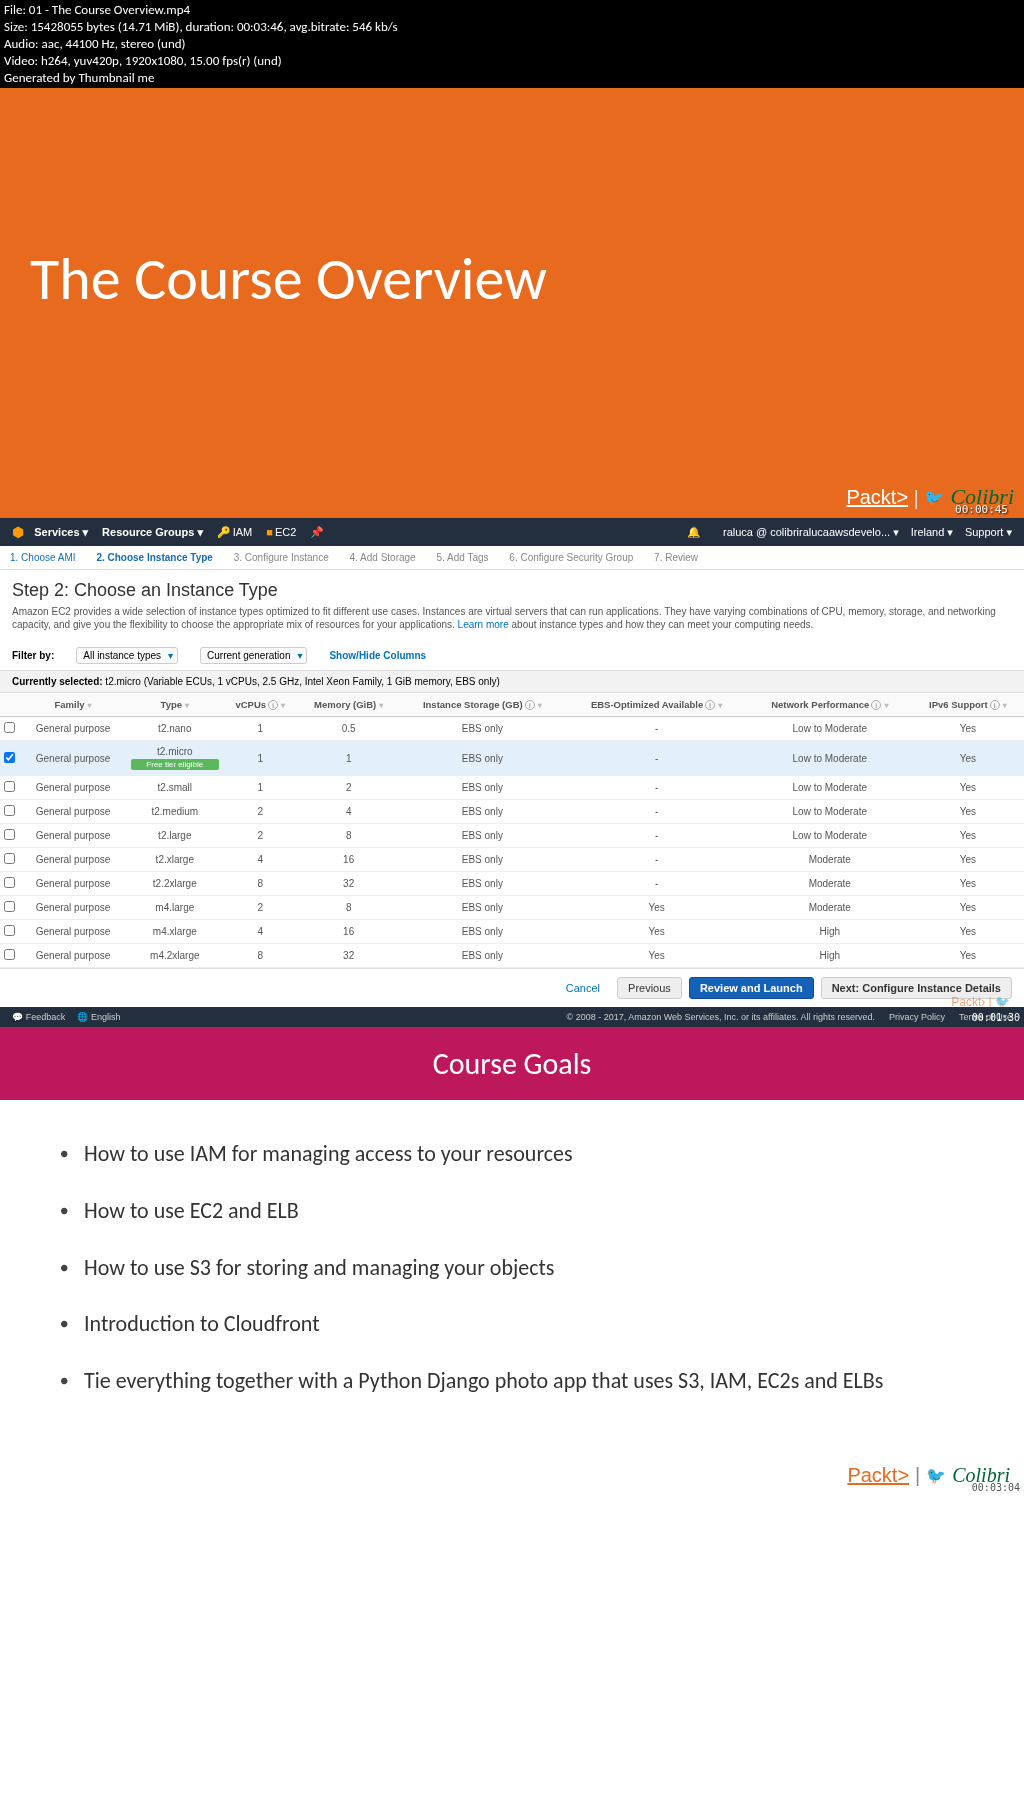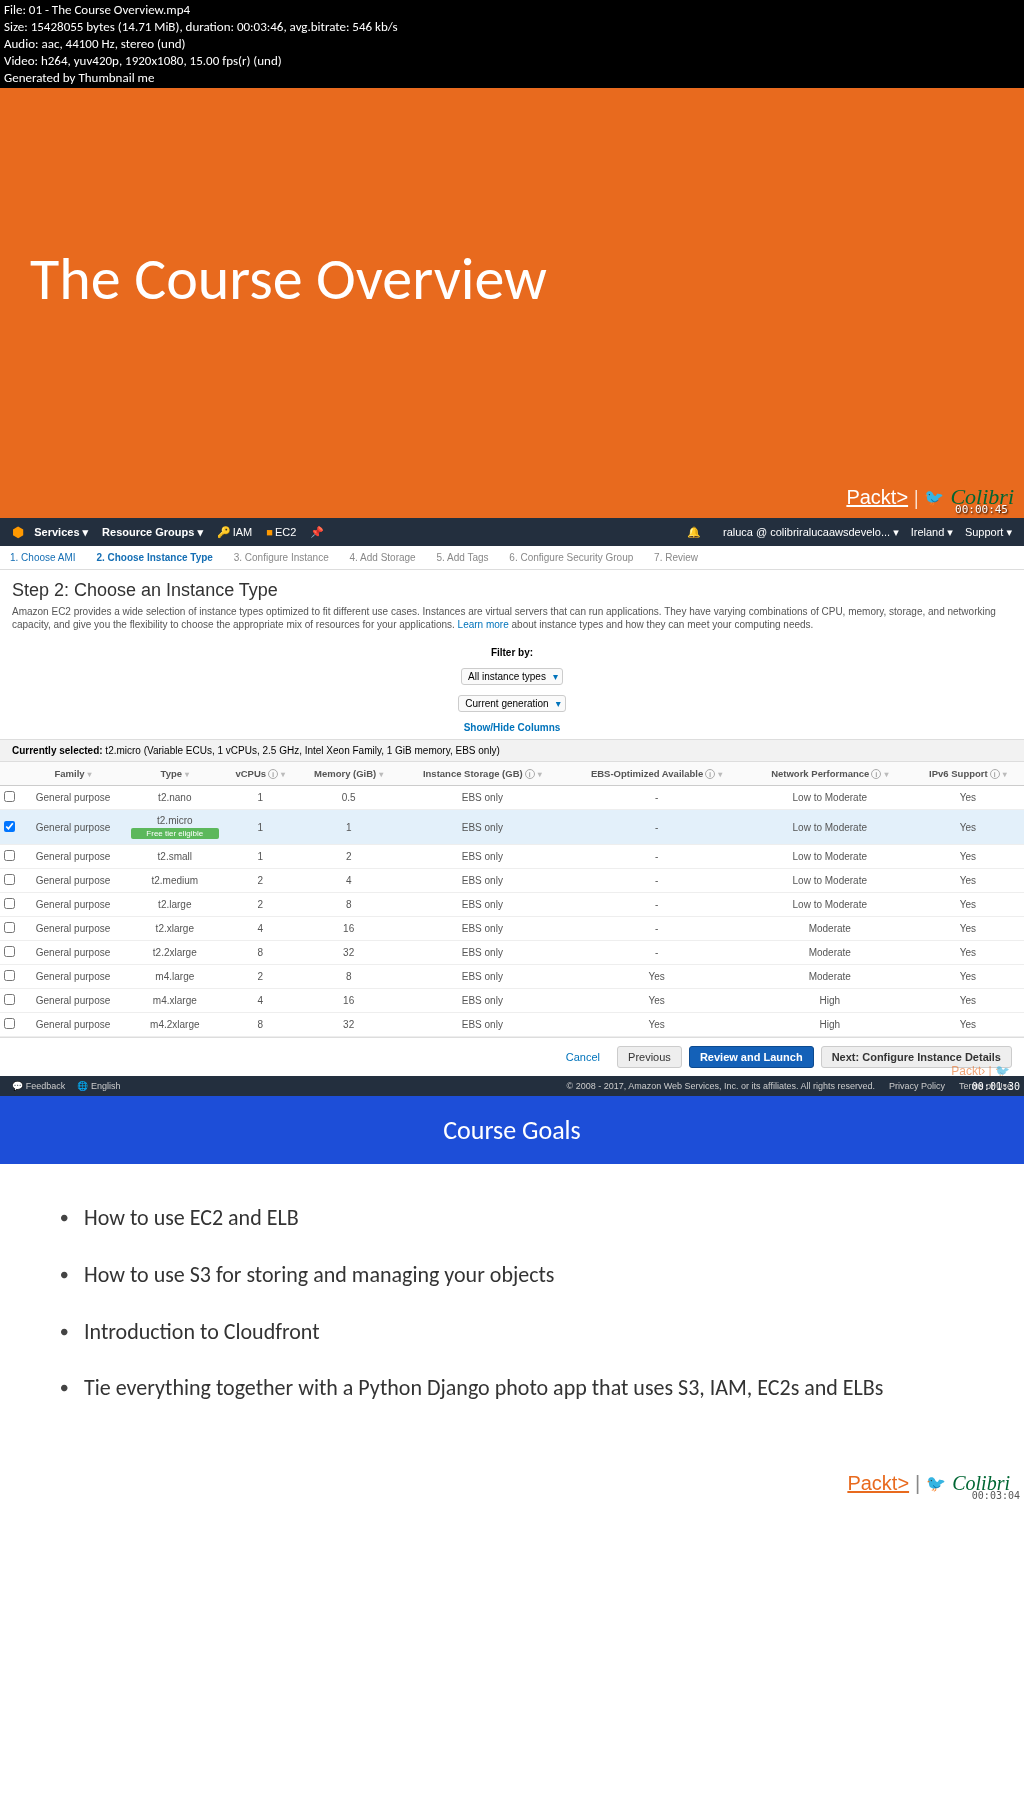--- a/index.html
+++ b/index.html
@@ -32,21 +32,21 @@
 .wizard-steps { background: #fff; border-bottom: 1px solid #ddd; padding: 6px 10px; font-size: 10px; color: #888; }
 .wizard-steps span { margin-right: 18px; cursor: pointer; }
 .wizard-steps .active { color: #146eb4; font-weight: bold; }
 .wizard-steps .clickable { color: #146eb4; }
 
 .step-content { padding: 10px 12px; }
 .step-content h2 { font-size: 18px; font-weight: 400; color: #333; margin-bottom: 4px; }
 .step-content p { font-size: 10px; color: #555; line-height: 1.3; }
 .step-content p a { color: #0073bb; }
 
-.filter-bar { padding: 6px 12px; font-size: 10px; display: flex; align-items: center; gap: 10px; flex-direction: column; }
+.filter-bar { padding: 6px 12px; font-size: 10px; display: flex; align-items: center; gap: 22px; }
 .filter-bar .label { font-weight: bold; }
 .filter-bar .dropdown { border: 1px solid #ccc; padding: 2px 16px 2px 6px; border-radius: 3px; position: relative; background: #fafafa; }
 .filter-bar .dropdown::after { content: '▾'; color: #0073bb; position: absolute; right: 4px; }
 .filter-bar .link { color: #0073bb; font-weight: bold; }
 
 .selected-bar { background: #f2f2f2; padding: 5px 12px; font-size: 10px; border-top: 1px solid #ddd; border-bottom: 1px solid #ddd; }
 .selected-bar b { font-weight: bold; }
 
 .inst-table { width: 100%; border-collapse: collapse; font-size: 10px; }
 .inst-table th { background: #fafafa; border-bottom: 1px solid #ccc; padding: 6px 4px; font-weight: bold; color: #555; text-align: center; font-size: 9.5px; }
@@ -66,21 +66,21 @@
 .action-bar .btn-primary { background: #1461b8; color: #fff; border: 1px solid #0d4a8f; font-weight: bold; }
 .action-bar .btn-next { background: #eee; border: 1px solid #ccc; color: #333; font-weight: bold; }
 .action-bar .brand-ghost { position: absolute; bottom: -2px; right: 14px; color: #E86A1E; opacity: 0.6; font-size: 12px; }
 
 .aws-footer { background: #232F3E; color: #ccc; font-size: 9px; padding: 5px 12px; display: flex; align-items: center; position: relative; }
 .aws-footer .spacer { flex: 1; }
 .aws-footer .fb { margin-right: 12px; }
 .aws-footer .ts2 { position: absolute; right: 4px; color: #fff; font-family: monospace; font-size: 10px; }
 
 
-.goals-header { background: #1d4ed8; color: #fff; text-align: center; font-size: 26px; font-weight: 400; padding: 18px 0; font-family: 'Segoe UI', Calibri, sans-serif; }
+.goals-header { background: #be185d; color: #fff; text-align: center; font-size: 30px; font-weight: 400; padding: 18px 0; font-family: 'Segoe UI', Calibri, sans-serif; }
 .goals-list { padding: 40px 60px 30px 60px; }
 .goals-list ul { list-style: none; }
 .goals-list li { font-size: 22px; color: #333; margin-bottom: 28px; padding-left: 24px; position: relative; line-height: 1.3; font-family: 'Segoe UI', Calibri, sans-serif; }
 .goals-list li::before { content: '●'; position: absolute; left: 0; color: #444; font-size: 14px; top: 5px; }
 
 .bottom-brand { position: relative; height: 40px; }
 .bottom-brand .brand { position: absolute; right: 14px; bottom: 6px; font-size: 20px; display: flex; align-items: center; gap: 6px; }
 .bottom-brand .packt { color: #E86A1E; text-decoration: underline; font-family: Arial, sans-serif; }
 .bottom-brand .colibri { color: #063; font-family: 'Comic Sans MS', cursive; font-style: italic; }
 .bottom-brand .divider { color: #888; }
@@ -295,20 +295,21 @@
     <span>© 2008 - 2017, Amazon Web Services, Inc. or its affiliates. All rights reserved.</span>
     <span style="margin-left:14px">Privacy Policy</span>
     <span style="margin-left:14px">Terms of Use</span>
     <span class="ts2">00:01:30</span>
   </div>
 </div>
 
 <div class="goals-header">Course Goals</div>
 <div class="goals-list">
   <ul id="goals-ul">
+      <li>How to use IAM for managing access to your resources</li>
       <li>How to use EC2 and ELB</li>
       <li>How to use S3 for storing and managing your objects</li>
       <li>Introduction to Cloudfront</li>
       <li>Tie everything together with a Python Django photo app that uses S3, IAM, EC2s and ELBs</li>
     </ul>
 </div>
 <div class="bottom-brand">
   <div class="brand">
     <span class="packt">Packt&gt;</span>
     <span class="divider">|</span>

